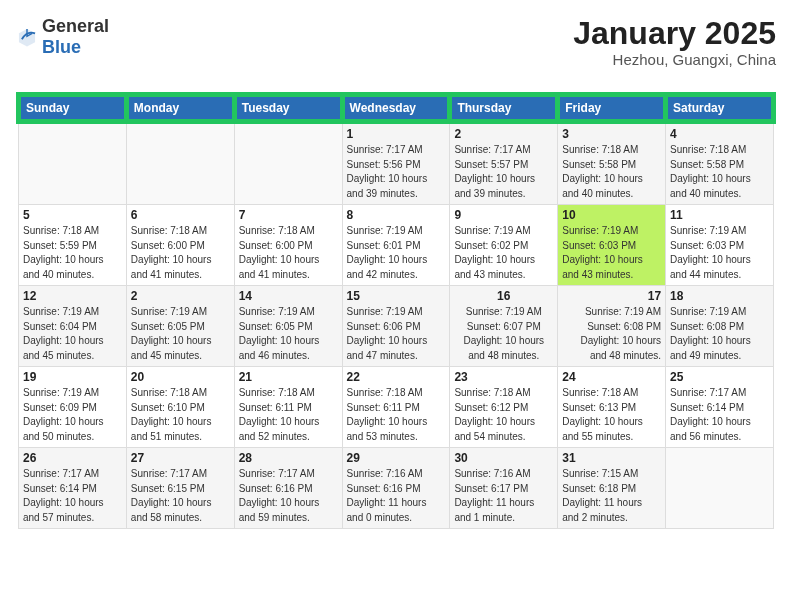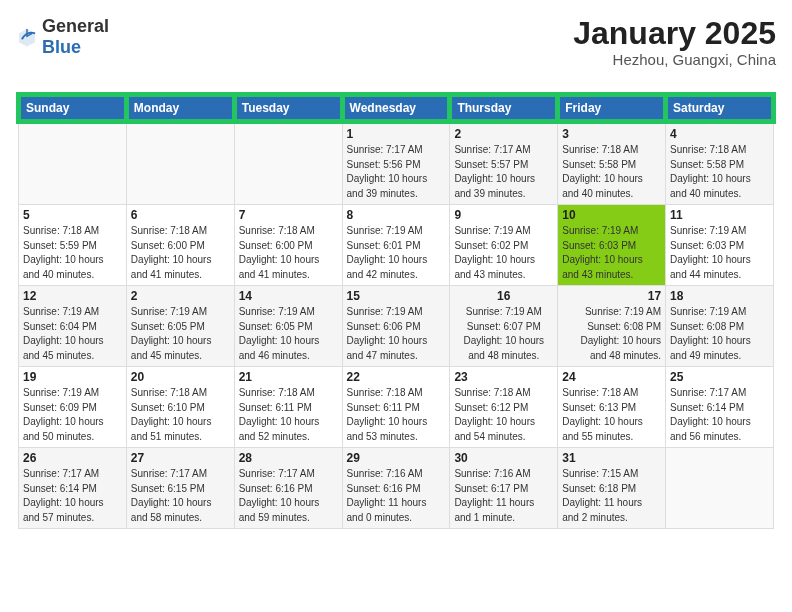--- a/index.html
+++ b/index.html
@@ -199,21 +199,21 @@
 Daylight: 10 hours
 and 42 minutes.</div>
           </td>
           <td style="background: rgb(255, 255, 255);">
             <div class="day-num">9</div>
             <div class="day-info" style="white-space: pre-line;">Sunrise: 7:19 AM
 Sunset: 6:02 PM
 Daylight: 10 hours
 and 43 minutes.</div>
           </td>
-          <td style="background: #84cc16;">
+          <td style="background: #bef264;">
             <div class="day-num">10</div>
             <div class="day-info" style="white-space: pre-line;">Sunrise: 7:19 AM
 Sunset: 6:03 PM
 Daylight: 10 hours
 and 43 minutes.</div>
           </td>
           <td style="background: rgb(255, 255, 255);">
             <div class="day-num">11</div>
             <div class="day-info" style="white-space: pre-line;">Sunrise: 7:19 AM
 Sunset: 6:03 PM

